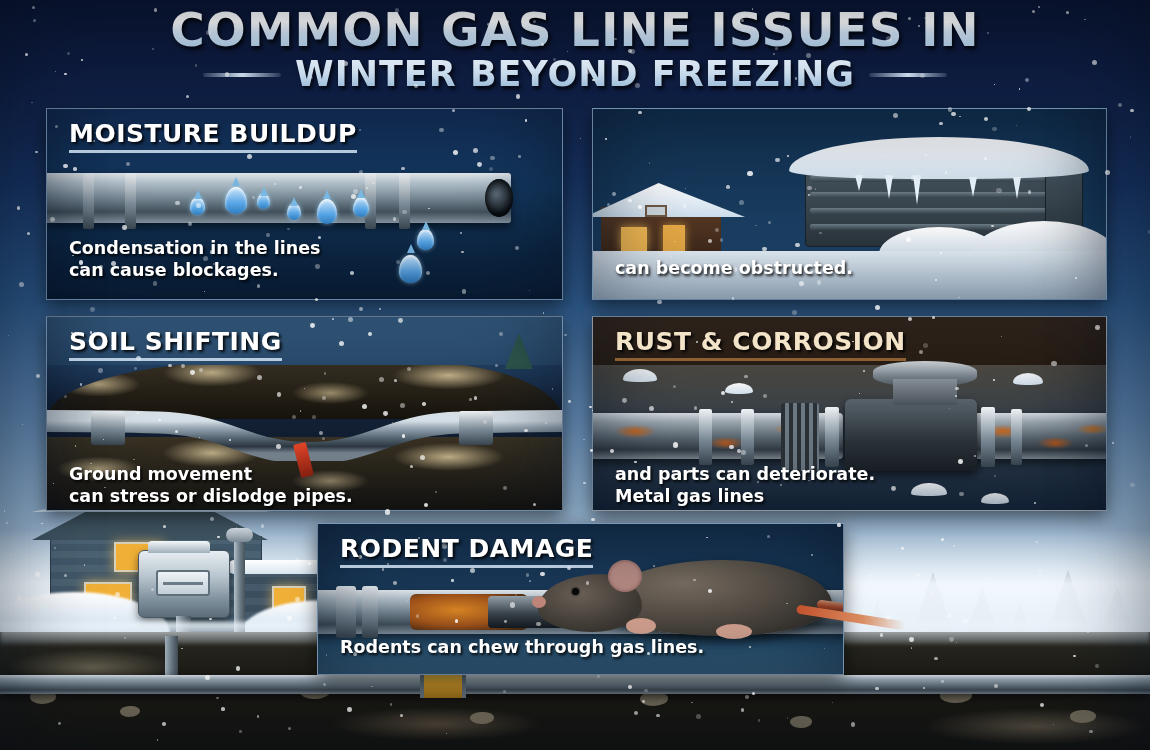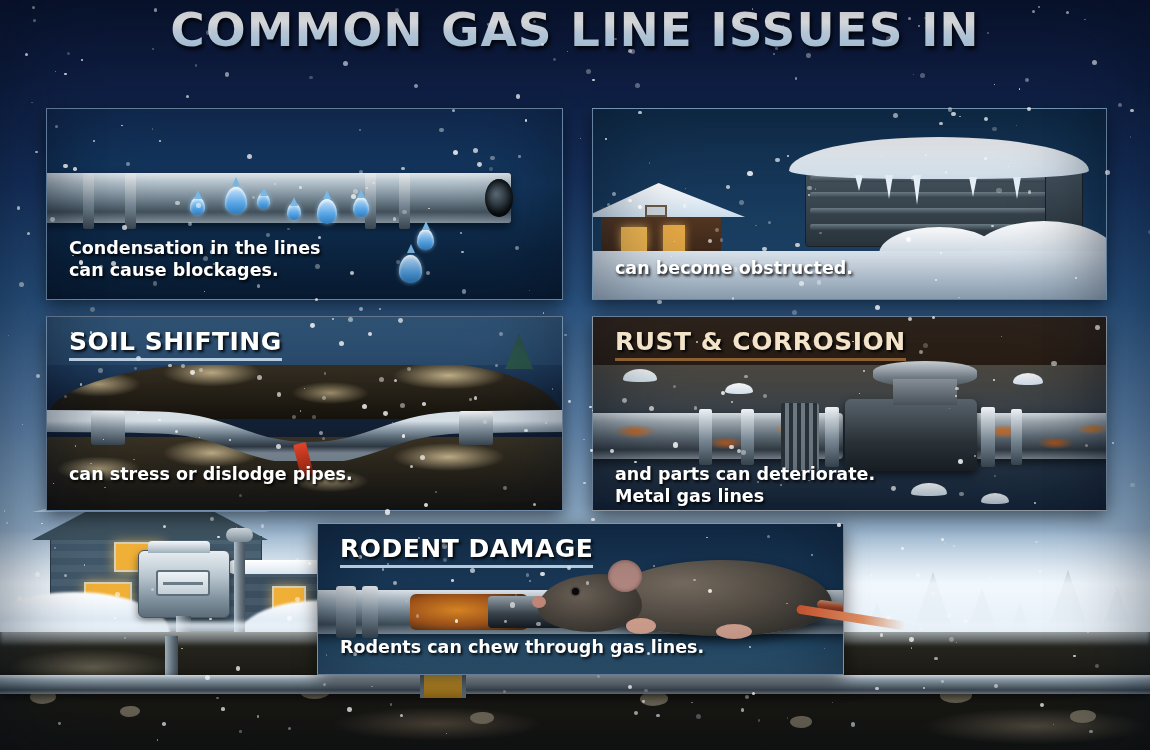--- a/index.html
+++ b/index.html
@@ -267,40 +267,46 @@
     <div class="rock" style="left:940px;top:56px;width:32px;height:15px;"></div>
     <div class="rock" style="left:1070px;top:78px;width:26px;height:13px;"></div>
   </div>
   <div class="risercap"></div>
   <div class="mainpipe">
     <div class="joint"></div>
   </div>
 
   <div class="header">
     <div class="title">COMMON GAS LINE ISSUES IN</div>
+    <div class="subwrap">
+      <div class="dash"></div>
+      <div class="subtitle">WINTER BEYOND FREEZING</div>
+      <div class="dash"></div>
+    </div>
   </div>
 
   <div class="panel" style="left:46px;top:108px;width:517px;height:192px;
               background:linear-gradient(180deg,#15315c 0%,#14385f 40%,#0d2744 75%,#0a1f38 100%);">
     <div class="art">
       <div class="pipeH" style="left:-6px;top:64px;width:470px;height:50px;"></div>
       <div class="band" style="left:36px;top:64px;height:56px;"></div>
       <div class="band" style="left:78px;top:64px;height:56px;"></div>
       <div class="band" style="left:318px;top:64px;height:56px;"></div>
       <div class="band" style="left:352px;top:64px;height:56px;"></div>
       <div class="pipeEnd" style="left:438px;top:70px;width:28px;height:38px;"></div>
       <div class="drop" style="left:143px;top:88px;width:15px;height:18px;"></div>
       <div class="drop" style="left:178px;top:78px;width:22px;height:27px;"></div>
       <div class="drop" style="left:210px;top:84px;width:13px;height:16px;"></div>
       <div class="drop" style="left:240px;top:94px;width:14px;height:17px;"></div>
       <div class="drop" style="left:270px;top:90px;width:20px;height:25px;"></div>
       <div class="drop" style="left:306px;top:88px;width:16px;height:20px;"></div>
       <div class="drop" style="left:370px;top:120px;width:17px;height:21px;"></div>
       <div class="drop" style="left:352px;top:146px;width:23px;height:28px;"></div>
     </div>
+    <div class="p-title">MOISTURE BUILDUP</div>
     <div class="p-caption" style="top:128px;">
       <div>Condensation in the lines</div>
       <div>can cause blockages.</div>
     </div>
     <div class="vignette"></div>
   </div>
 
   <div class="panel" style="left:592px;top:108px;width:515px;height:192px;
               background:linear-gradient(180deg,#12304f 0%,#17395c 45%,#1d4468 78%,#2a5679 100%);">
     <div class="art">
@@ -355,20 +361,21 @@
         </svg>
       </div>
       <div class="band" style="left:44px;top:94px;height:34px;width:34px;border-radius:3px;"></div>
       <div class="band" style="left:412px;top:94px;height:34px;width:34px;border-radius:3px;"></div>
       <div style="position:absolute;left:250px;top:126px;width:13px;height:34px;background:linear-gradient(180deg,#e8482a,#97230f);transform:rotate(-14deg);border-radius:2px;"></div>
       <div style="position:absolute;left:0;right:0;top:0;height:48px;background:linear-gradient(180deg,#3f6a92,#2b4d70);"></div>
       <div style="position:absolute;left:458px;top:16px;width:0;height:0;border-left:14px solid transparent;border-right:14px solid transparent;border-bottom:36px solid #33604a;opacity:.85;"></div>
     </div>
     <div class="p-title">SOIL SHIFTING</div>
     <div class="p-caption" style="top:146px;">
+      <div>Ground movement</div>
       <div>can stress or dislodge pipes.</div>
     </div>
     <div class="vignette"></div>
   </div>
 
   <div class="panel" style="left:592px;top:316px;width:515px;height:195px;
               background:linear-gradient(180deg,#6d6054 0%,#4d4a43 28%,#2e3c4b 60%,#18283c 100%);">
     <div style="position:absolute;left:0;right:0;top:0;height:48px;background:linear-gradient(180deg,#3b2a1c,#2a1e14);"></div>
     <div class="art">
       <div class="rustpipe" style="left:-10px;top:96px;width:260px;height:46px;"></div>

